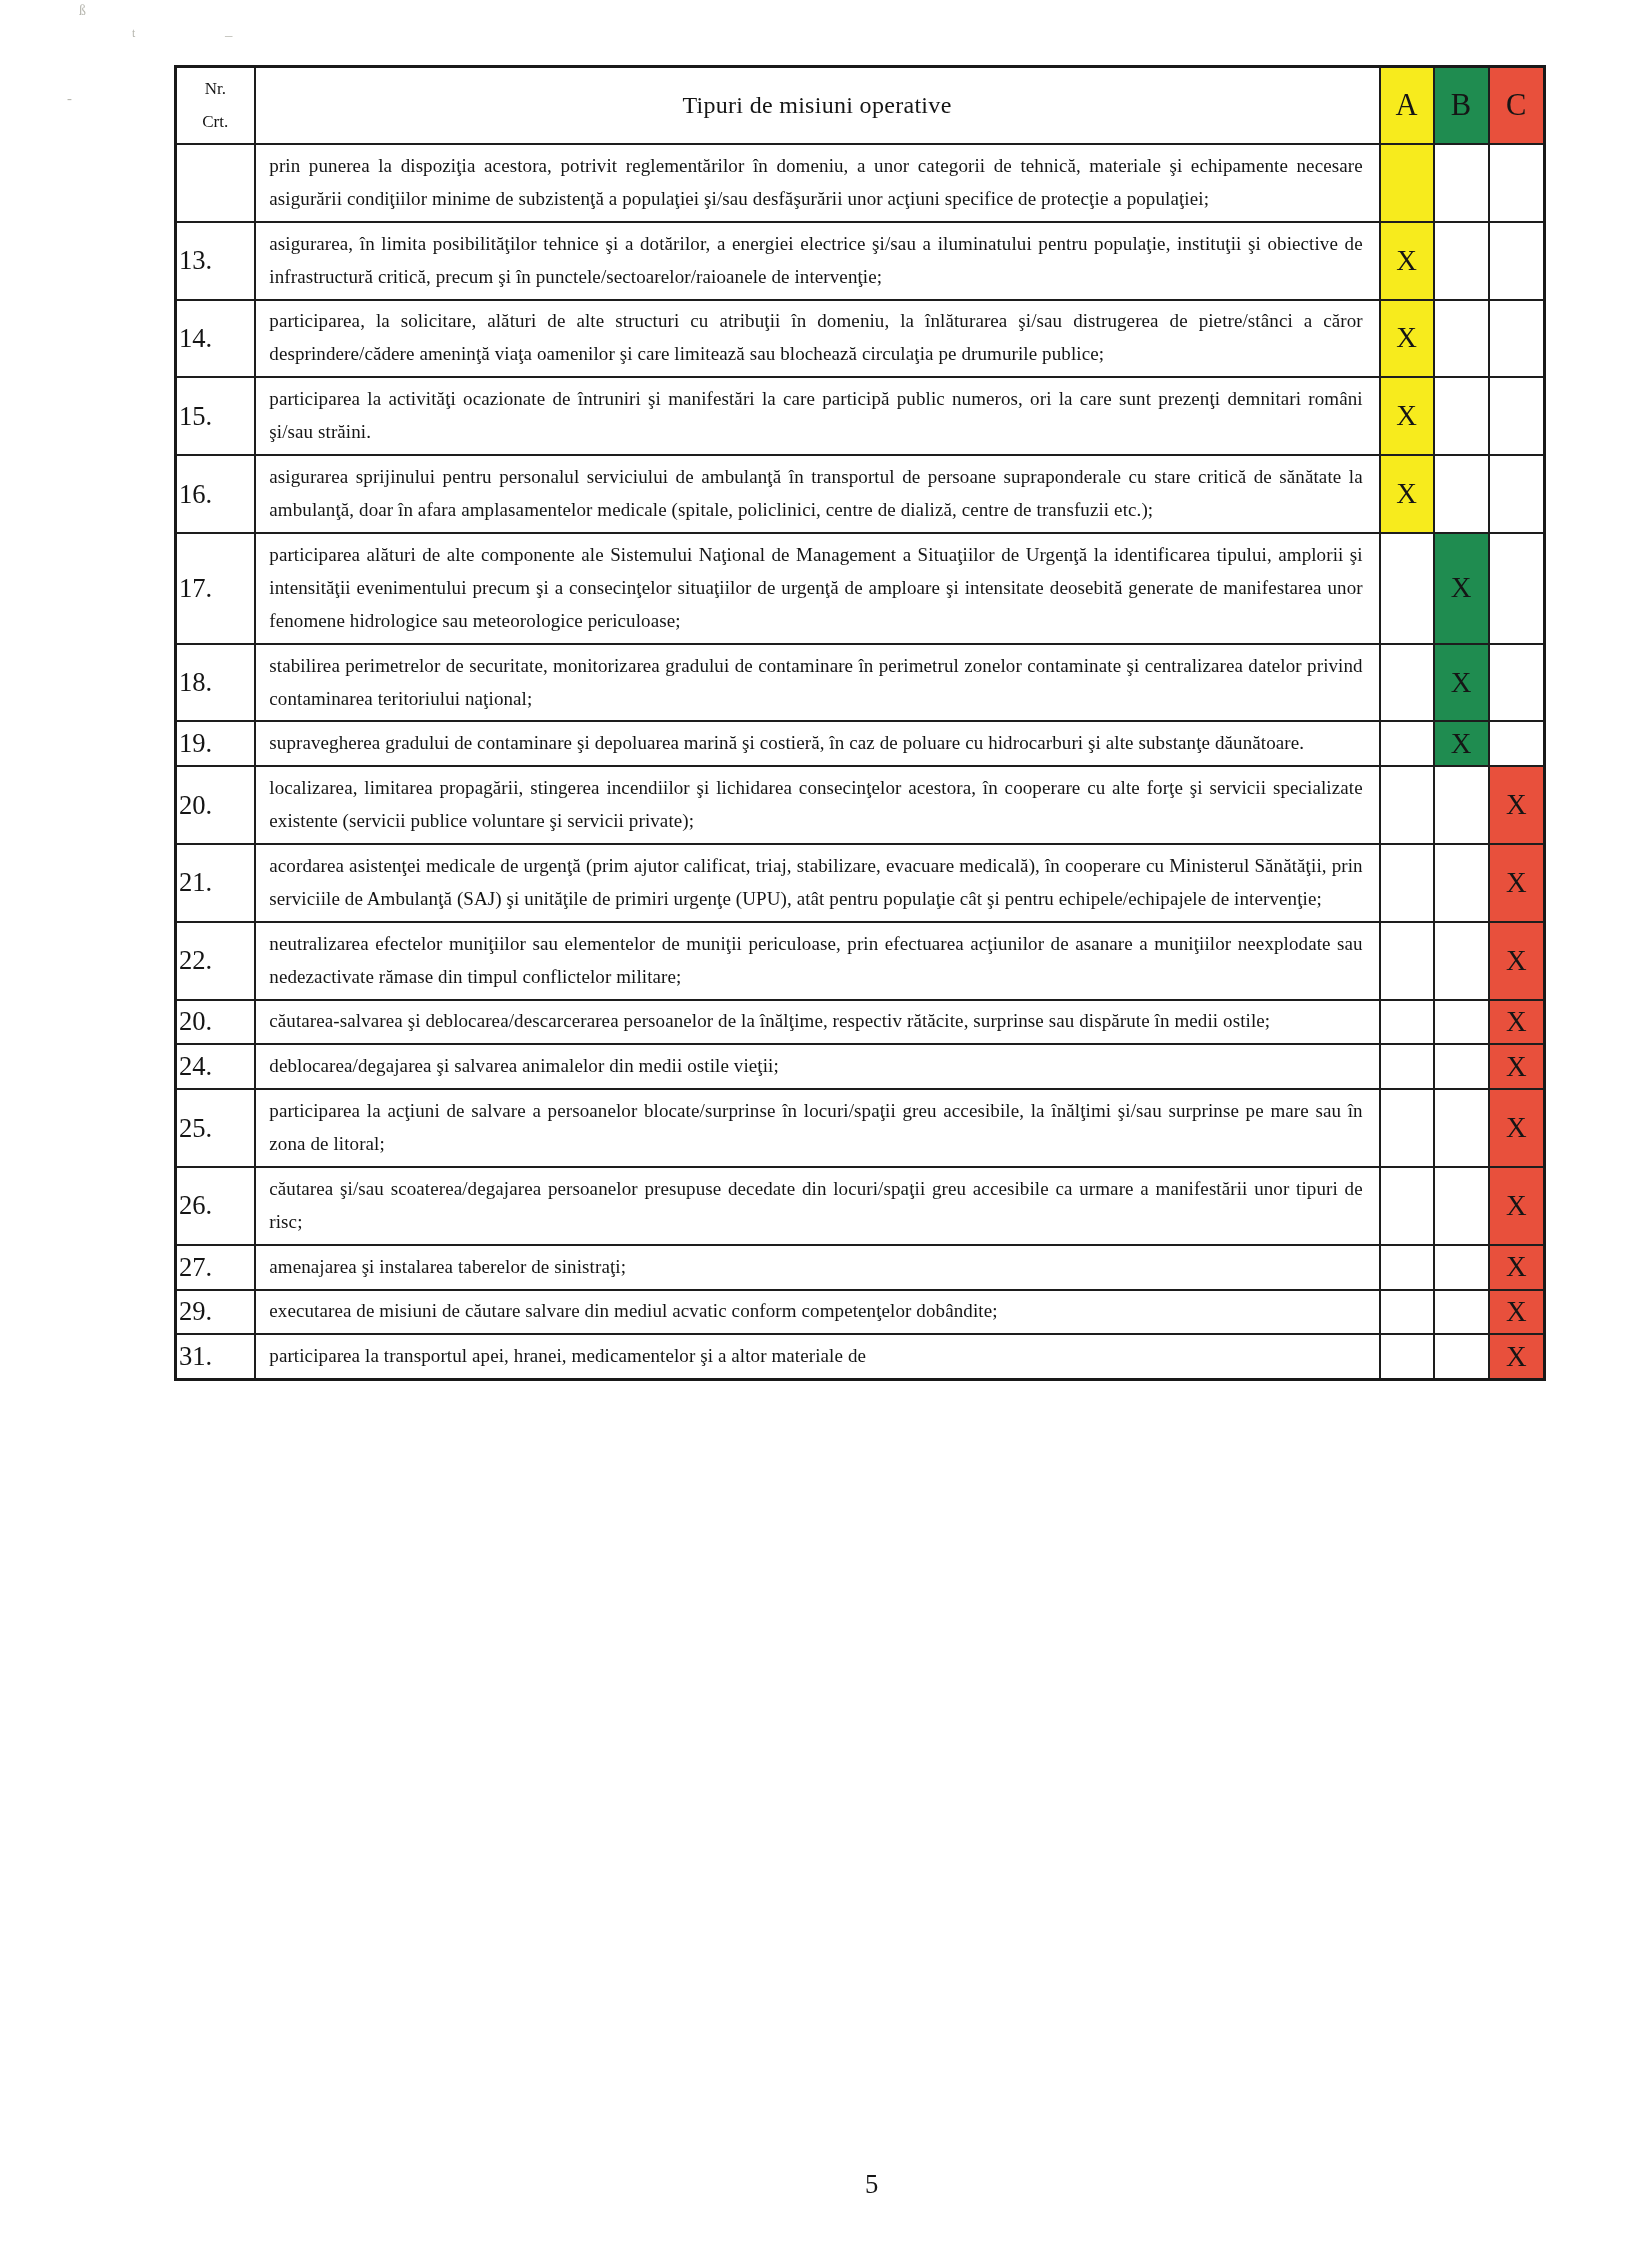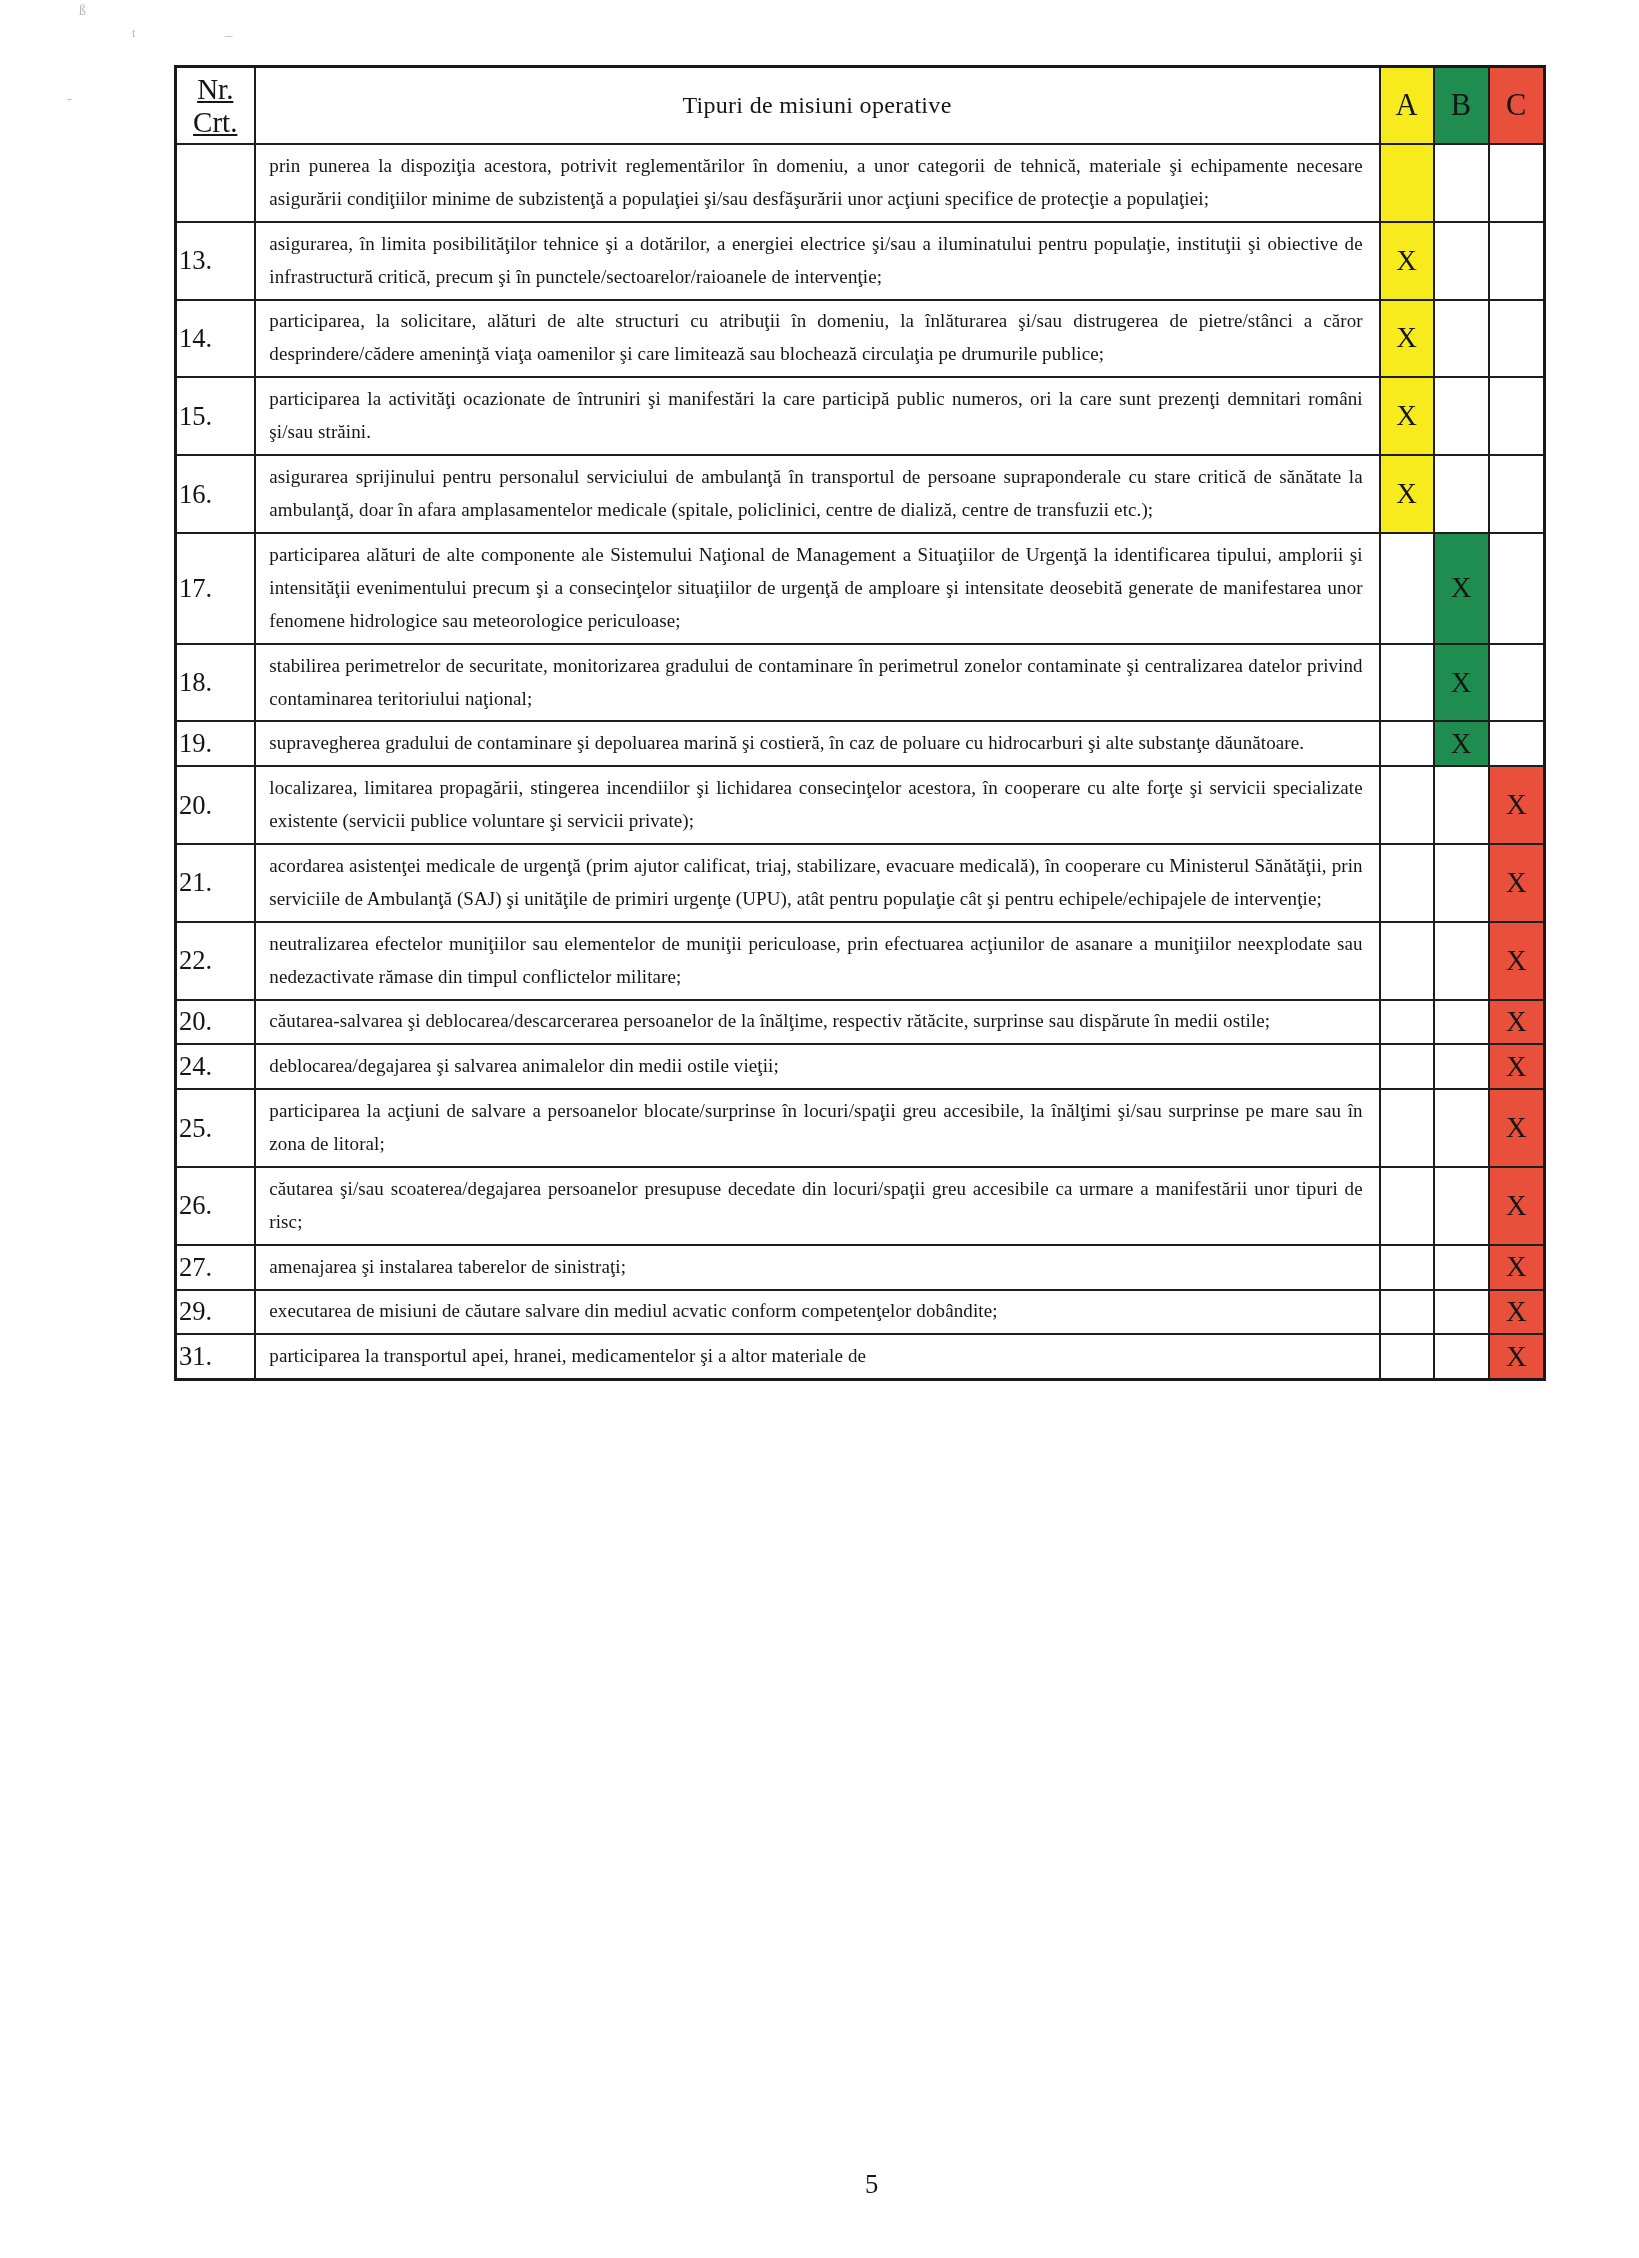--- a/index.html
+++ b/index.html
@@ -44,21 +44,21 @@
     background: #ffffff;
   }
 
   
   .missions thead th {
     height: 73px;
     font-weight: normal;
     vertical-align: middle;
     text-align: center;
   }
-  .nr-head { font-size: 29px; line-height: 32.5px; text-decoration: underline; }
+  .nr-head { font-size: 17px; line-height: 32.5px; }
   .title-head { font-size: 24px; letter-spacing: 0.3px; }
   .cat-head { font-size: 30.5px; }
 
   .bg-a { background: var(--color-a) !important; }
   .bg-b { background: var(--color-b) !important; }
   .bg-c { background: var(--color-c) !important; }
 
   
   .missions tbody .nr-cell {
     font-size: 26.6px;

